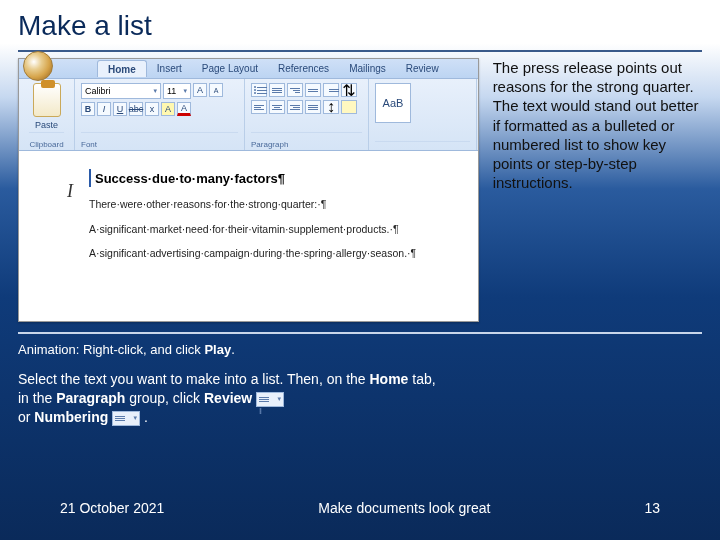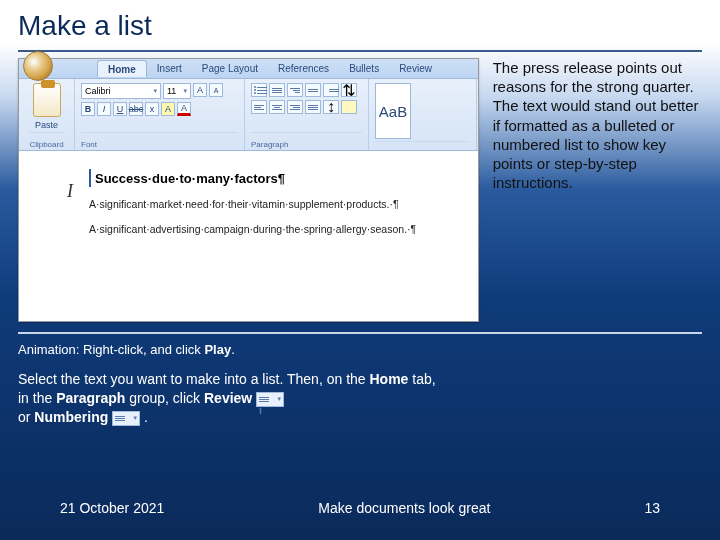--- a/index.html
+++ b/index.html
@@ -34,21 +34,21 @@
   .combo .dd { margin-left:auto; font-size:7px; color:#5a7aaa; }
   .font-name { width: 80px; } .font-size { width: 28px; }
   .sq { width:14px; height:14px; border:1px solid #9fb9dc; background:#f5faff; font-size:9px; display:flex; align-items:center; justify-content:center; color:#2a4a7a; }
   .font-row2 { display:flex; gap:2px; margin-top:3px; }
   .para-group { width: 124px; }
   .para-row { display:flex; gap:2px; }
   .mini-icon { width:16px; height:14px; border:1px solid #9fb9dc; background:#f5faff; display:flex; flex-direction:column; justify-content:center; align-items:flex-start; padding:1px 2px; gap:1px; }
   .li { width:10px; height:1px; background:#5a7aaa; }
   .dot { width:2px; height:2px; background:#5a7aaa; border-radius:50%; display:inline-block; margin-right:1px; }
   .styles-group { width: 108px; overflow:hidden; }
-  .style-swatch { width:36px; height:56px; border:1px solid #9fb9dc; background:#fff; display:flex; flex-direction:column; align-items:center; justify-content:center; font-size:15px; color:#2a4a7a; }
+  .style-swatch { width:36px; height:40px; border:1px solid #9fb9dc; background:#fff; display:flex; flex-direction:column; align-items:center; justify-content:center; font-size:11px; color:#2a4a7a; }
 
   .doc-area { flex:1; background:#fff; padding: 18px 10px 10px 70px; position:relative; }
   .cursor { position:absolute; left:48px; top:30px; font-size:18px; color:#333; font-style:italic; font-family: "Times New Roman", serif; }
   .heading-blue { color:#000000; font-size:13px; font-weight:600; }
   .para-txt { font-size: 10.5px; color:#222; margin-top: 10px; line-height:1.4; }
   .pil { font-family: Arial; }
 
   .explain { width: 210px; color:#111; font-size: 15px; line-height: 1.28; background: transparent; }
   .hr-mid { position:absolute; top: 332px; left:18px; right:18px; height:2px; background:#c8d6ea; }
 
@@ -73,21 +73,21 @@
 
   <div class="content-row">
     <div class="word-box">
       <div class="ribbon-top">
         <div class="office-btn"></div>
         <div class="tabs">
           <div class="tab active">Home</div>
           <div class="tab">Insert</div>
           <div class="tab">Page Layout</div>
           <div class="tab">References</div>
-          <div class="tab">Bullets</div>
+          <div class="tab">Mailings</div>
           <div class="tab">Review</div>
         </div>
       </div>
       <div class="ribbon">
         <div class="group clip-group">
           <div class="paste-icon"></div>
           <div class="paste-lbl">Paste</div>
           <div class="group-label">Clipboard</div>
         </div>
         <div class="group font-group">
@@ -191,20 +191,21 @@
             <div class="style-swatch">AaB</div>
           </div>
           <div class="group-label"></div>
         </div>
       </div>
       <div class="doc-area">
         <div class="cursor">I</div>
         <div style="border-left:2px solid #2a5aa8; padding-left:4px; display:inline-block;">
           <span class="heading-blue pil">Success·due·to·many·factors¶</span>
         </div>
+        <div class="para-txt pil">There·were·other·reasons·for·the·strong·quarter:·¶</div>
         <div class="para-txt pil">A·significant·market·need·for·their·vitamin·supplement·products.·¶</div>
         <div class="para-txt pil">A·significant·advertising·campaign·during·the·spring·allergy·season.·¶</div>
       </div>
     </div>
 
     <div class="explain">The press release points out reasons for the strong quarter. The text would stand out better if formatted as a bulleted or numbered list to show key points or step-by-step instructions.</div>
   </div>
 
   <div class="hr-mid"></div>
 

